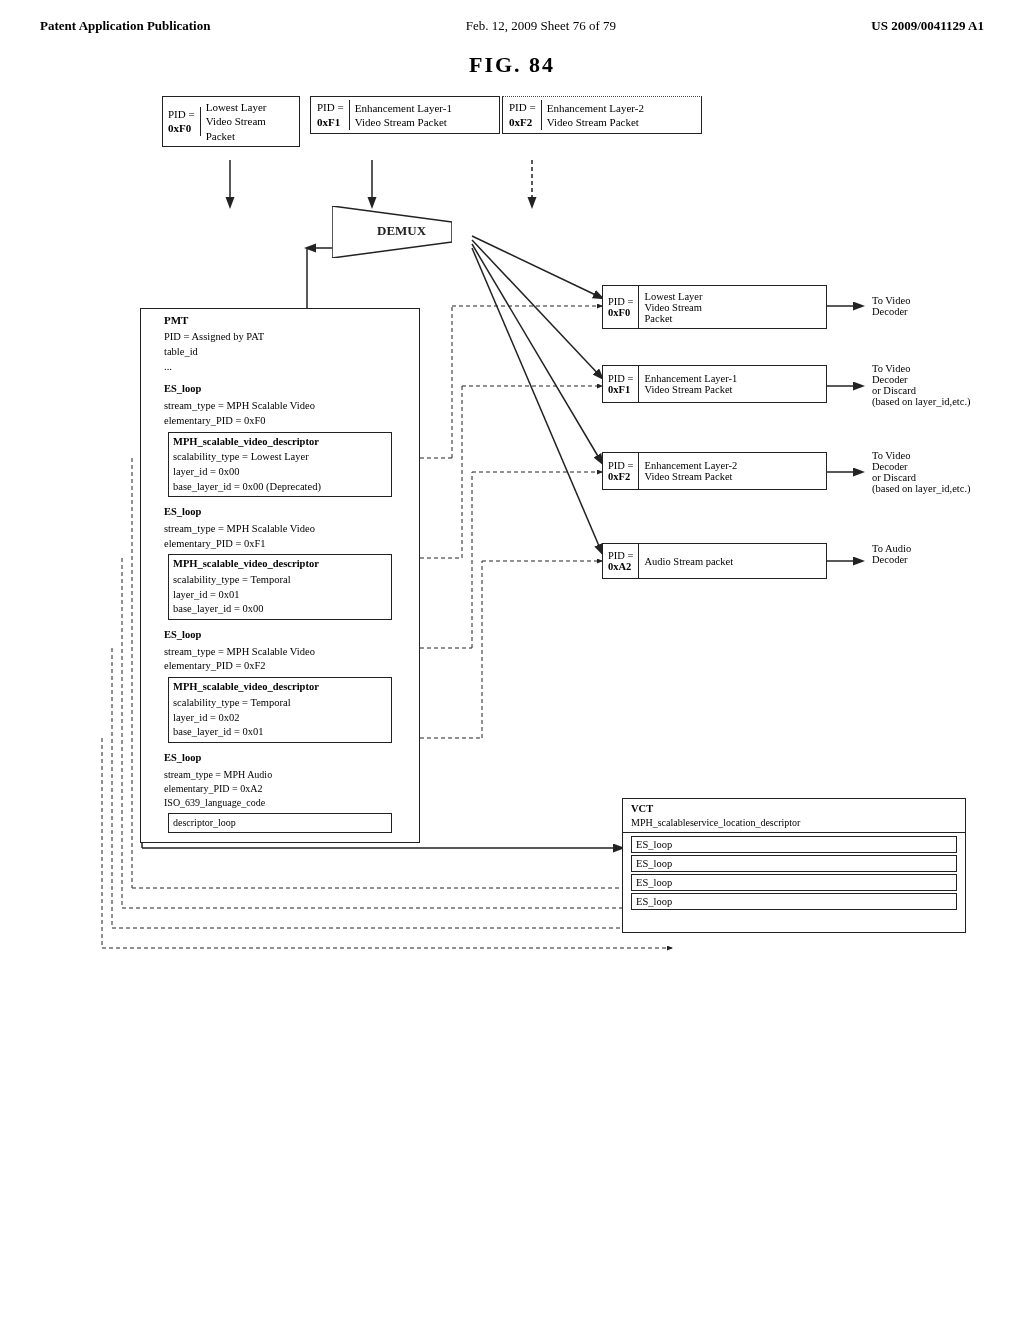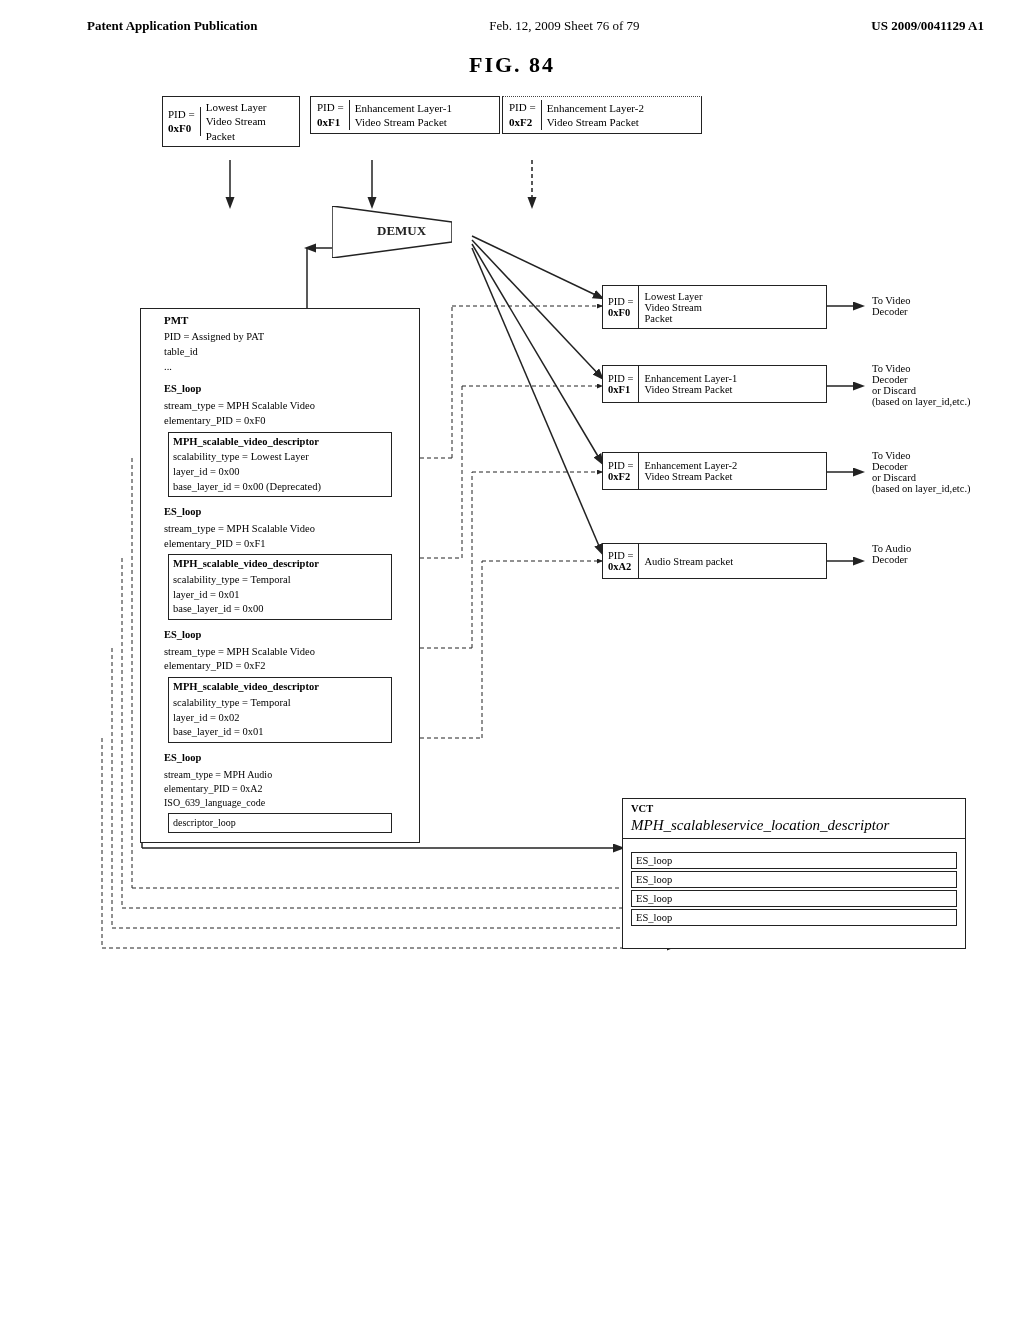--- a/index.html
+++ b/index.html
@@ -10,21 +10,20 @@
       min-height: 1320px;
       position: relative;
       overflow-x: hidden;
     }
     .page-header {
       display: flex;
       justify-content: space-between;
       align-items: flex-start;
       padding: 18px 40px 0 40px;
       font-size: 13px;
-      margin-left: 47px;
     }
     .header-left { font-weight: bold; font-size: 13px; }
     .header-center { font-size: 13px; text-align: center; }
     .header-right { font-size: 13px; font-weight: bold; }
 
     .fig-title {
       text-align: center;
       font-size: 22px;
       font-weight: bold;
       margin-top: 18px;
@@ -318,21 +317,21 @@
     <div class="stream-box-right">
       Audio Stream packet
     </div>
   </div>
   <div class="to-label" style="left:840px; top:455px; width:100px; text-align:left;">
     To Audio<br>Decoder
   </div>
 
   <div class="vct-box" style="left:590px; top:710px; width:344px; padding:4px 0 20px 0;">
     <div style="font-size:10.5px; font-weight:bold; padding:0 8px 3px 8px;">VCT</div>
-    <div style="font-size:15px; padding:0 8px 4px 8px; border-bottom:1.5px solid #222; margin-bottom:13px;font-style:italic;">
+    <div style="font-size:10px; padding:0 8px 4px 8px; border-bottom:1.5px solid #222; margin-bottom:3px;">
       MPH_scalableservice_location_descriptor
     </div>
 
     <div class="inner-box" style="margin:2px 8px; padding:2px 4px; border:1.5px solid #222;">
       ES_loop
     </div>
     <div class="inner-box" style="margin:2px 8px; padding:2px 4px; border:1.5px solid #222;">
       ES_loop
     </div>
     <div class="inner-box" style="margin:2px 8px; padding:2px 4px; border:1.5px solid #222;">

